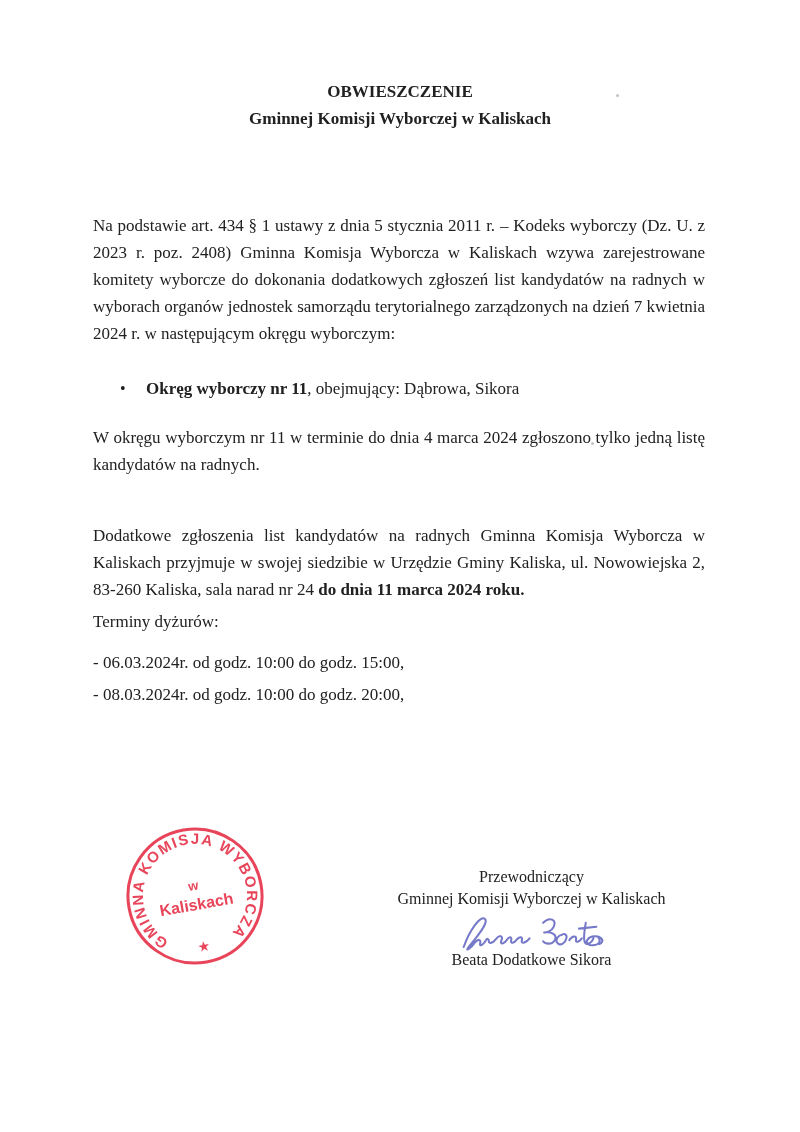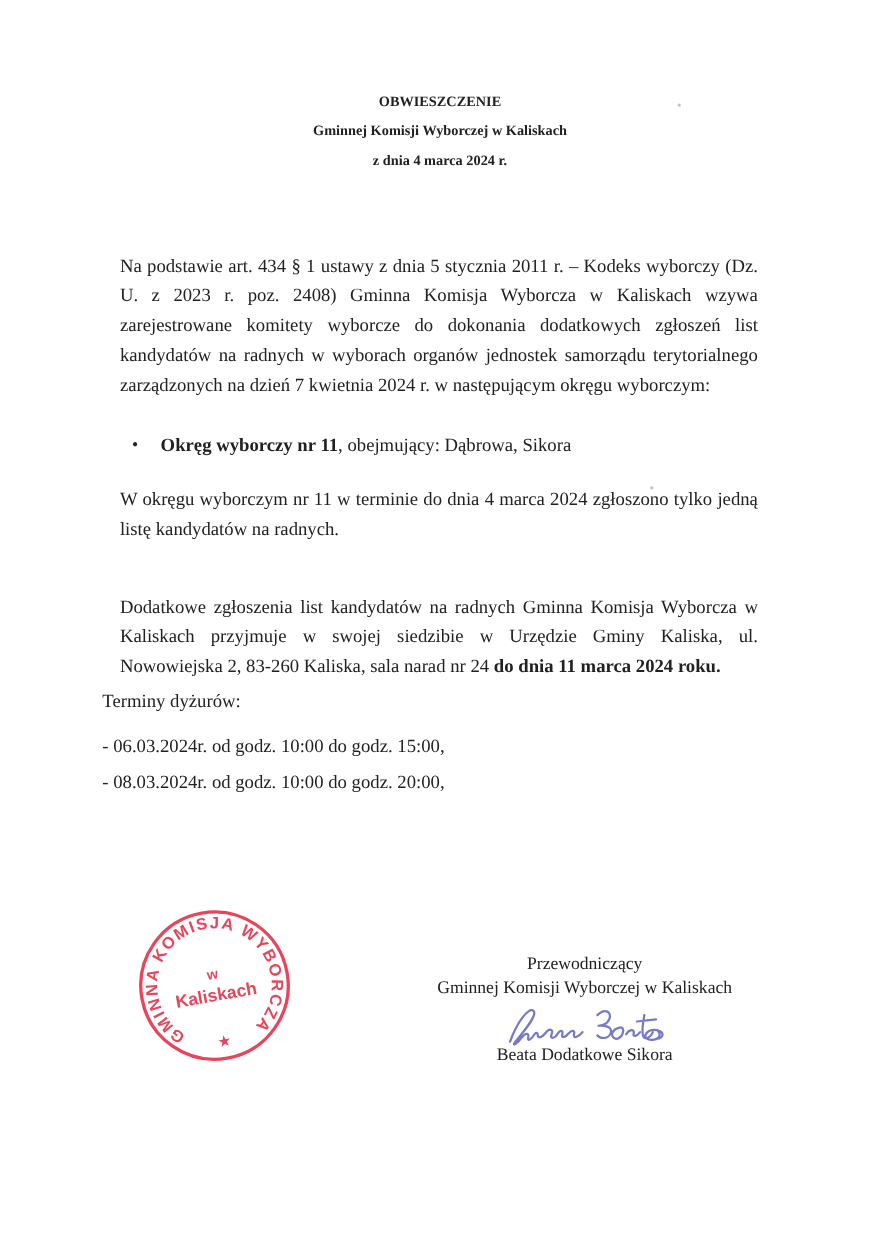--- a/index.html
+++ b/index.html
@@ -12,32 +12,32 @@
     color: #212121;
     overflow: hidden;
   }
   .doc-header {
     position: absolute;
     top: 78px;
     left: 0;
     width: 800px;
     text-align: center;
     font-weight: bold;
-    font-size: 13px;
+    font-size: 17px;
     line-height: 27px;
   }
   .doc-body {
     position: absolute;
     left: 93px;
     top: 212px;
     width: 612px;
     font-size: 17px;
     line-height: 27px;
   }
-  .para { margin: 16px; text-align: justify; }
+  .para { margin: 0; text-align: justify; }
   .p1 { margin-bottom: 28px; }
   .bullet-row { display: flex; margin: 0 0 22px 0; }
   .bullet-marker {
     flex: 0 0 auto;
     margin-left: 27px;
     width: 26px;
     font-size: 16px;
   }
   .bullet-text { flex: 1 1 auto; }
   .p2 { margin-bottom: 44px; }
@@ -78,21 +78,20 @@
   .speck-2 { left: 591px; top: 442px; }
 </style>
 </head>
 <body>
 
 <div class="page">
 
   <div class="doc-header">
     <div>OBWIESZCZENIE</div>
     <div>Gminnej Komisji Wyborczej w Kaliskach</div>
-    <div>z dnia 4 marca 2024 r.</div>
   </div>
 
   <div class="doc-body">
 
     <p class="para p1">Na podstawie art. 434 § 1 ustawy z dnia 5 stycznia 2011 r. – Kodeks wyborczy (Dz. U. z 2023 r. poz. 2408) Gminna Komisja Wyborcza w Kaliskach wzywa zarejestrowane komitety wyborcze do dokonania dodatkowych zgłoszeń list kandydatów na radnych w wyborach organów jednostek samorządu terytorialnego zarządzonych na dzień 7 kwietnia 2024 r. w następującym okręgu wyborczym:</p>
 
     <div class="bullet-row">
       <span class="bullet-marker">•</span>
       <span class="bullet-text"><span class="bold">Okręg wyborczy nr 11</span><span>, obejmujący: Dąbrowa, Sikora</span></span>
     </div>

